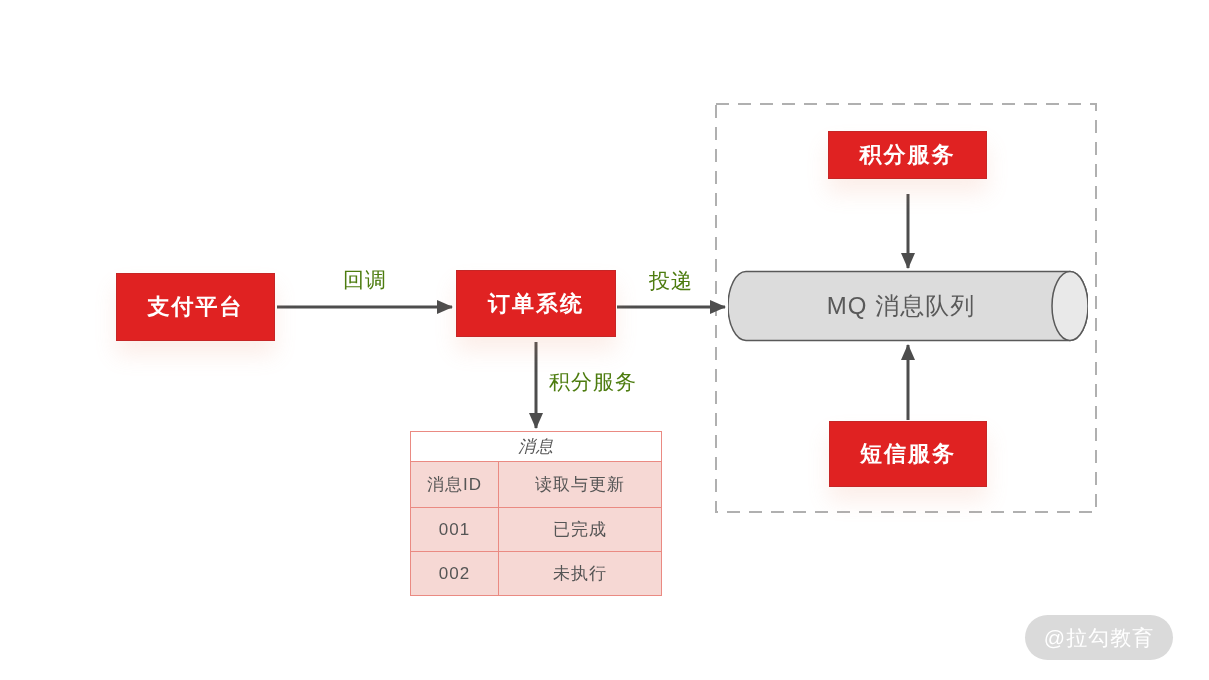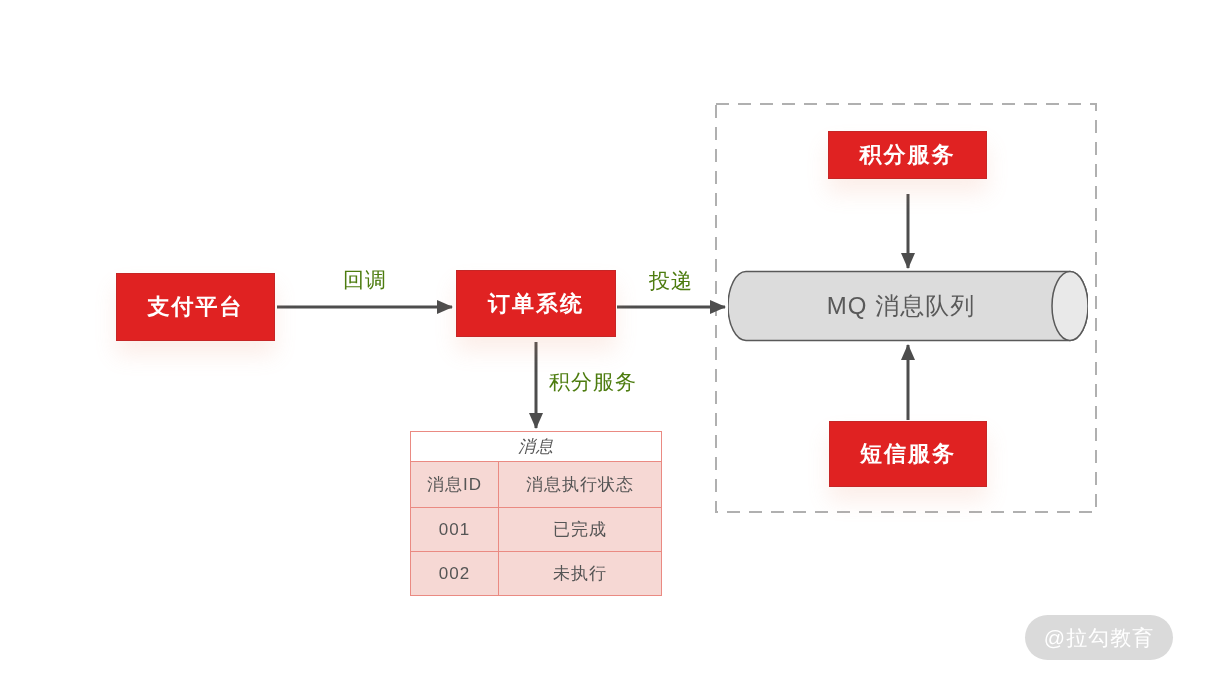--- a/index.html
+++ b/index.html
@@ -156,21 +156,21 @@
     <colgroup>
         <col style="width:88px">
         <col style="width:163px">
       </colgroup>
     <tbody>
         <tr class="row-title">
       <td colspan="2">消息</td>
     </tr>
     <tr class="row-header">
       <td>消息ID</td>
-      <td>消息执行状态</td>
+      <td>读取与更新</td>
     </tr>
     <tr class="row-data">
       <td>001</td>
       <td>已完成</td>
     </tr>
     <tr class="row-data">
       <td>002</td>
       <td>未执行</td>
     </tr>
   </tbody>

